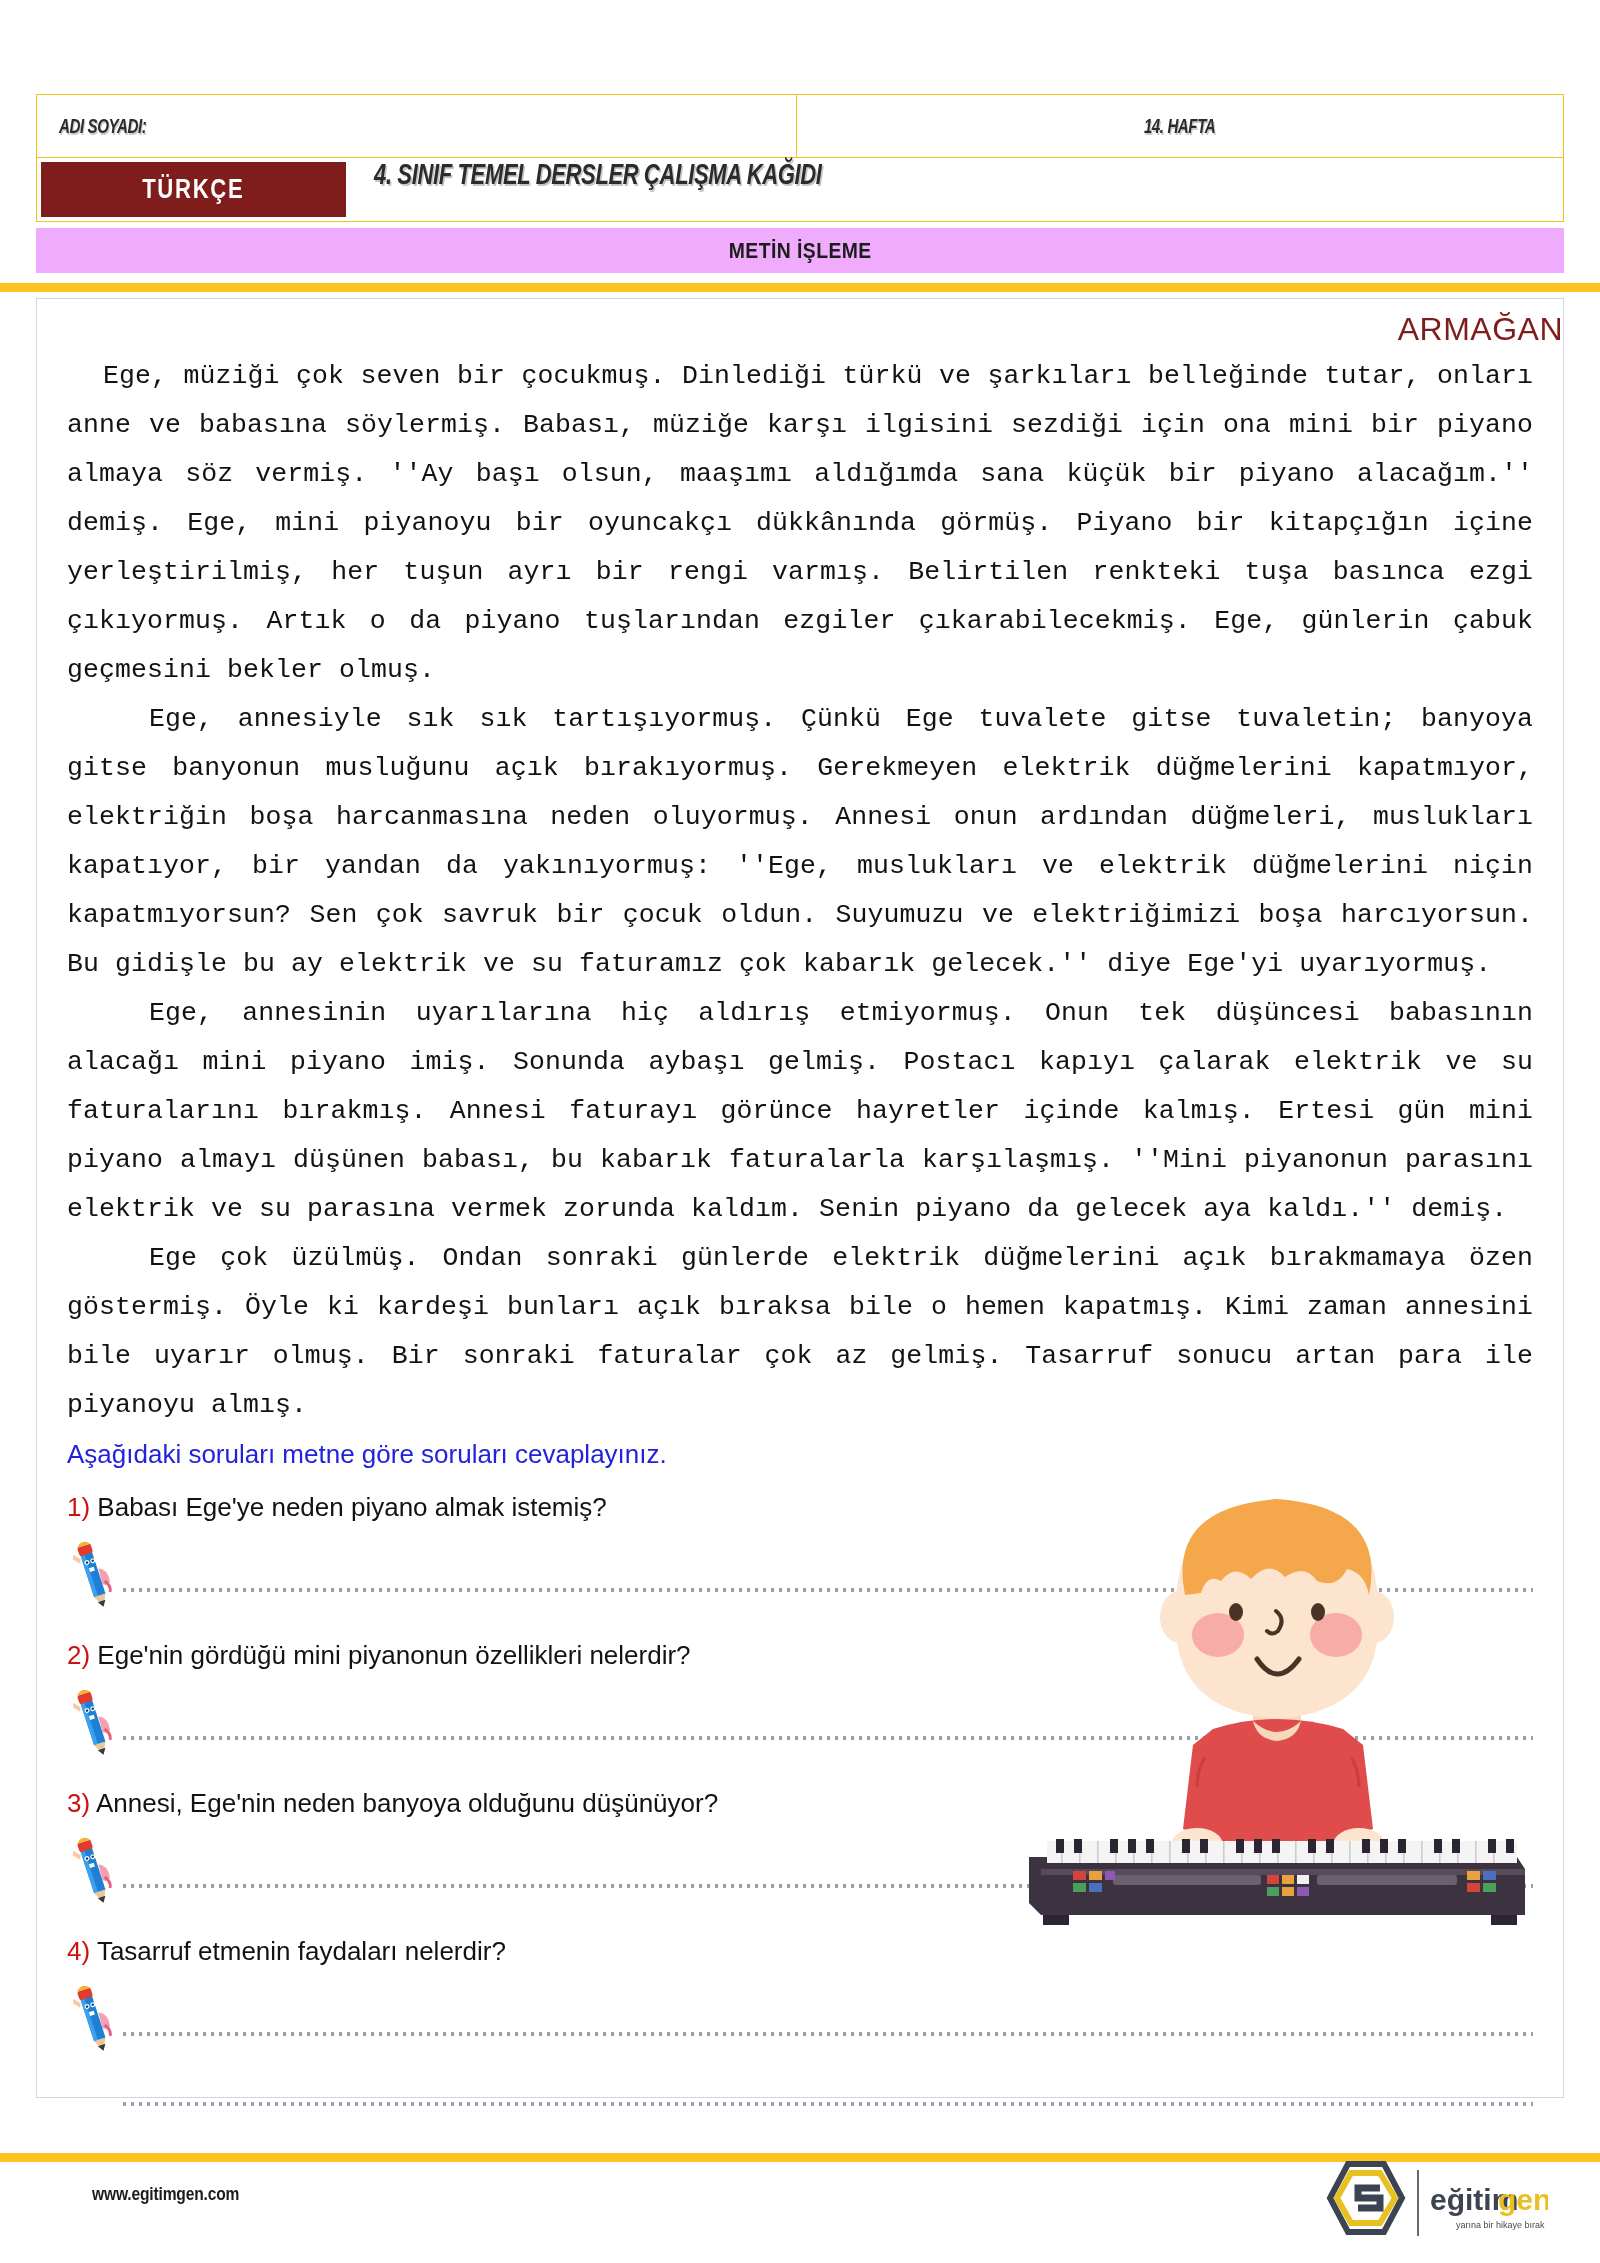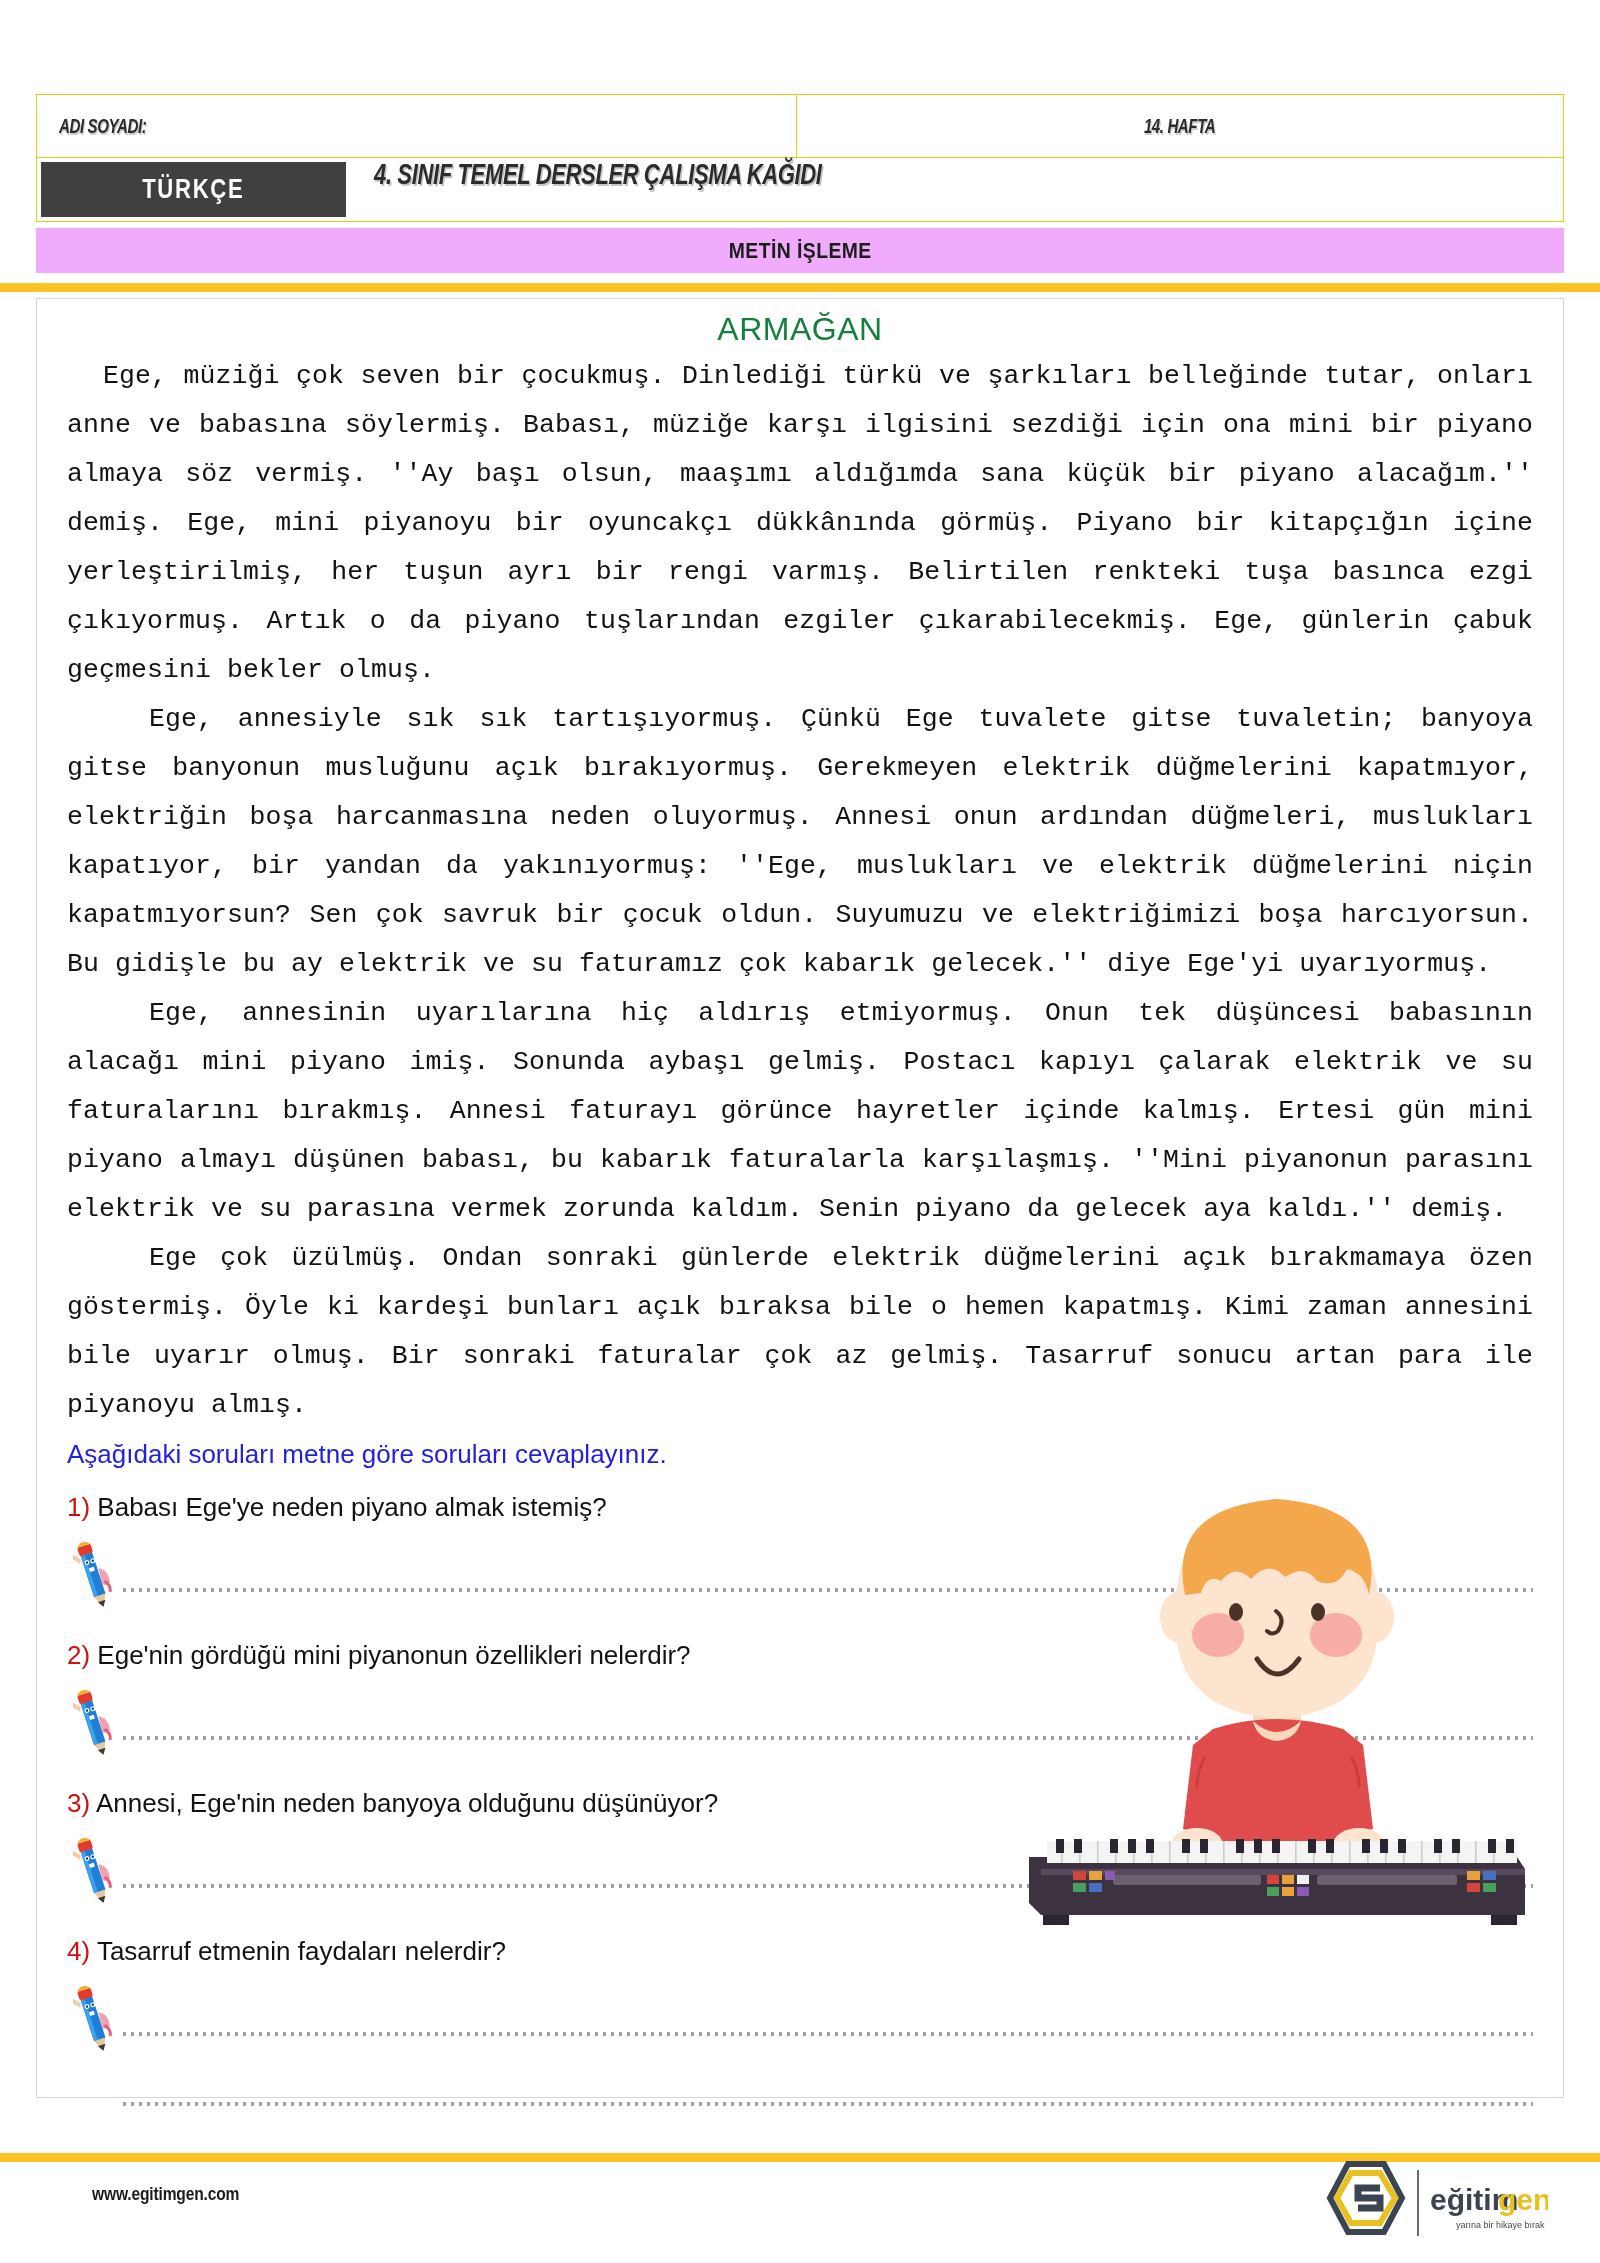--- a/index.html
+++ b/index.html
@@ -26,21 +26,21 @@
     font-size:21px; letter-spacing:-0.6px;
     color:#2b2b2b;
     transform:scaleX(0.72); transform-origin:left center;
     white-space:nowrap;
     text-shadow:1.5px 1.5px 0 rgba(160,160,160,0.55);
   }
   .hdr-label.center { transform-origin:center center; }
 
   .hdr-row2 { display:flex; border:1px solid #f0c419; border-top:none; height:64px; align-items:stretch; }
   .subject-box {
-    flex:0 0 305px; background:#404040; margin:4px 0 4px 4px;
+    flex:0 0 305px; background:#7f1d1d; margin:4px 0 4px 4px;
     display:flex; align-items:center; justify-content:center;
   }
   .subject-text {
     color:#fff; font-weight:bold; font-size:27px; letter-spacing:2px;
     font-family:"Liberation Sans", sans-serif;
     transform:scaleX(0.82);
   }
   .doc-title-box { flex:1; display:flex; padding-left:28px; }
   .doc-title {
     font-weight:bold; font-style:italic; font-size:29px;
@@ -64,21 +64,21 @@
     position:absolute; left:0; top:283px; width:1600px; height:9px; background:#fcc423;
   }
 
   
   .content-card {
     position:absolute; left:36px; top:298px; width:1528px; height:1800px;
     border:1px solid #cfd6e4; background:#fff;
   }
 
   .story-title {
-    text-align:center; color:#15803d; font-size:32px;
+    text-align:right; color:#7f1d1d; font-size:32px;
     margin-top:12px; letter-spacing:0.5px;
     font-family:"Liberation Sans", sans-serif;
   }
 
   
   .story {
     padding:4px 30px 0 30px;
     font-family:"Liberation Sans", sans-serif;
     font-size:26.5px;
     line-height:49px;

